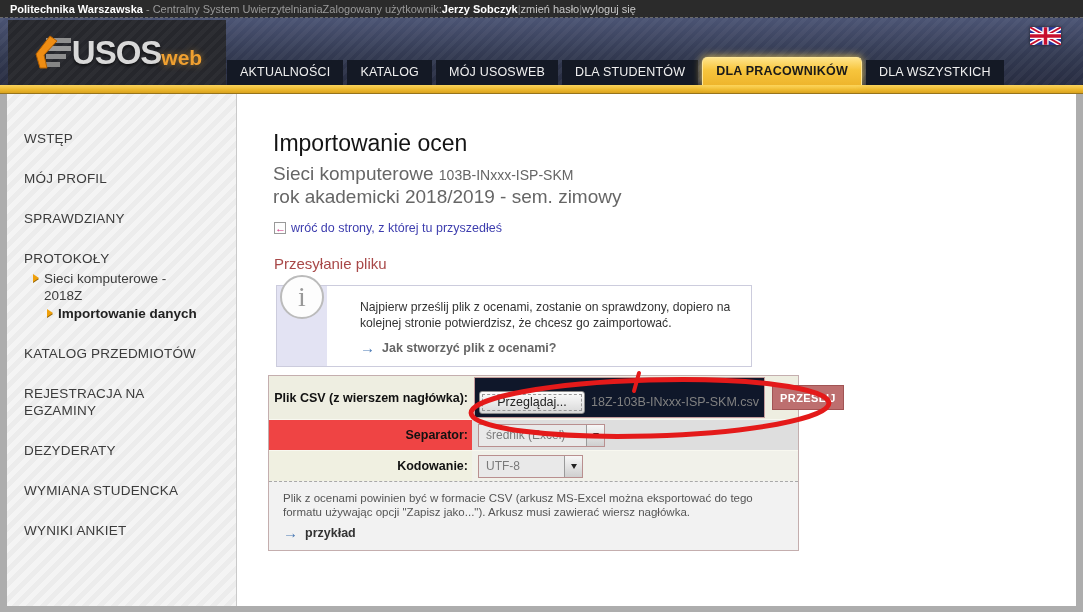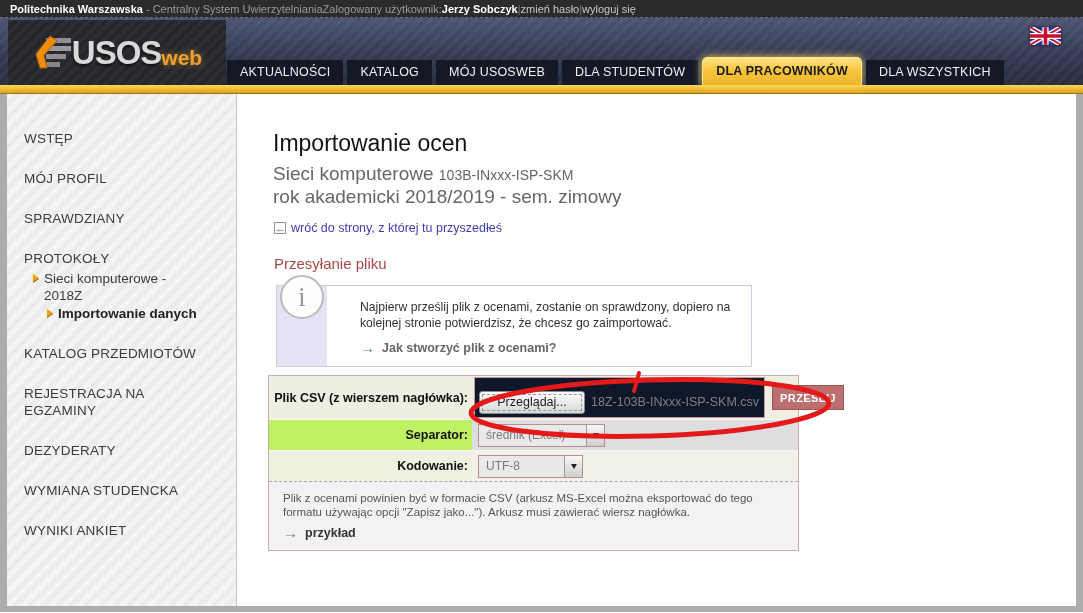--- a/index.html
+++ b/index.html
@@ -91,21 +91,21 @@
   .filewidget{display:flex;align-items:center;margin-left:2px;height:30px;border:1px solid #c49c9c;
               background:#0f172a;padding:9px 5px 0 4px;cursor:pointer;}
   .browsebtn{width:106px;height:23px;margin-right:6px;font-size:12.5px;color:#222;cursor:pointer;
              background:linear-gradient(#fdfdfd,#d8d8d8);border:1px solid #8a8a8a;border-radius:3px;
              outline:1px dashed #999;outline-offset:-4px;font-family:inherit;}
   .filename{color:#808080;white-space:nowrap;}
   .submitbtn{margin-left:7px;height:25px;padding:0 7px;background:#bd6f6f;border:1px solid #a15454;
              color:#fff;font-weight:bold;font-size:11px;letter-spacing:.4px;cursor:pointer;
              font-family:inherit;}
   .frow2{height:30px;border-top:1px solid #f8f8f0;}
-  .frow2 .flabel{background:#bef264;height:100%;display:flex;align-items:center;
+  .frow2 .flabel{background:#ef4444;height:100%;display:flex;align-items:center;
                  justify-content:flex-end;}
   .fctrl{flex:1;height:100%;display:flex;align-items:center;}
   .c2{background:#dedede;}
   .frow3 .flabel{background:#f0f0e1;}
   .c3{background:#f1f1ea;}
   .selectbox{display:inline-flex;margin-left:6px;height:21px;border:1px solid #b98f8f;
              background:#e9e9e9;cursor:pointer;align-items:stretch;}
   .selval{padding:0 8px 0 7px;font-size:12px;color:#7a7a7a;line-height:21px;}
   .w92{width:92px;}.w70{width:70px;}
   .selarrow{width:17px;background:linear-gradient(#f7f7f7,#cfcfcf);border-left:1px solid #9a9a9a;

